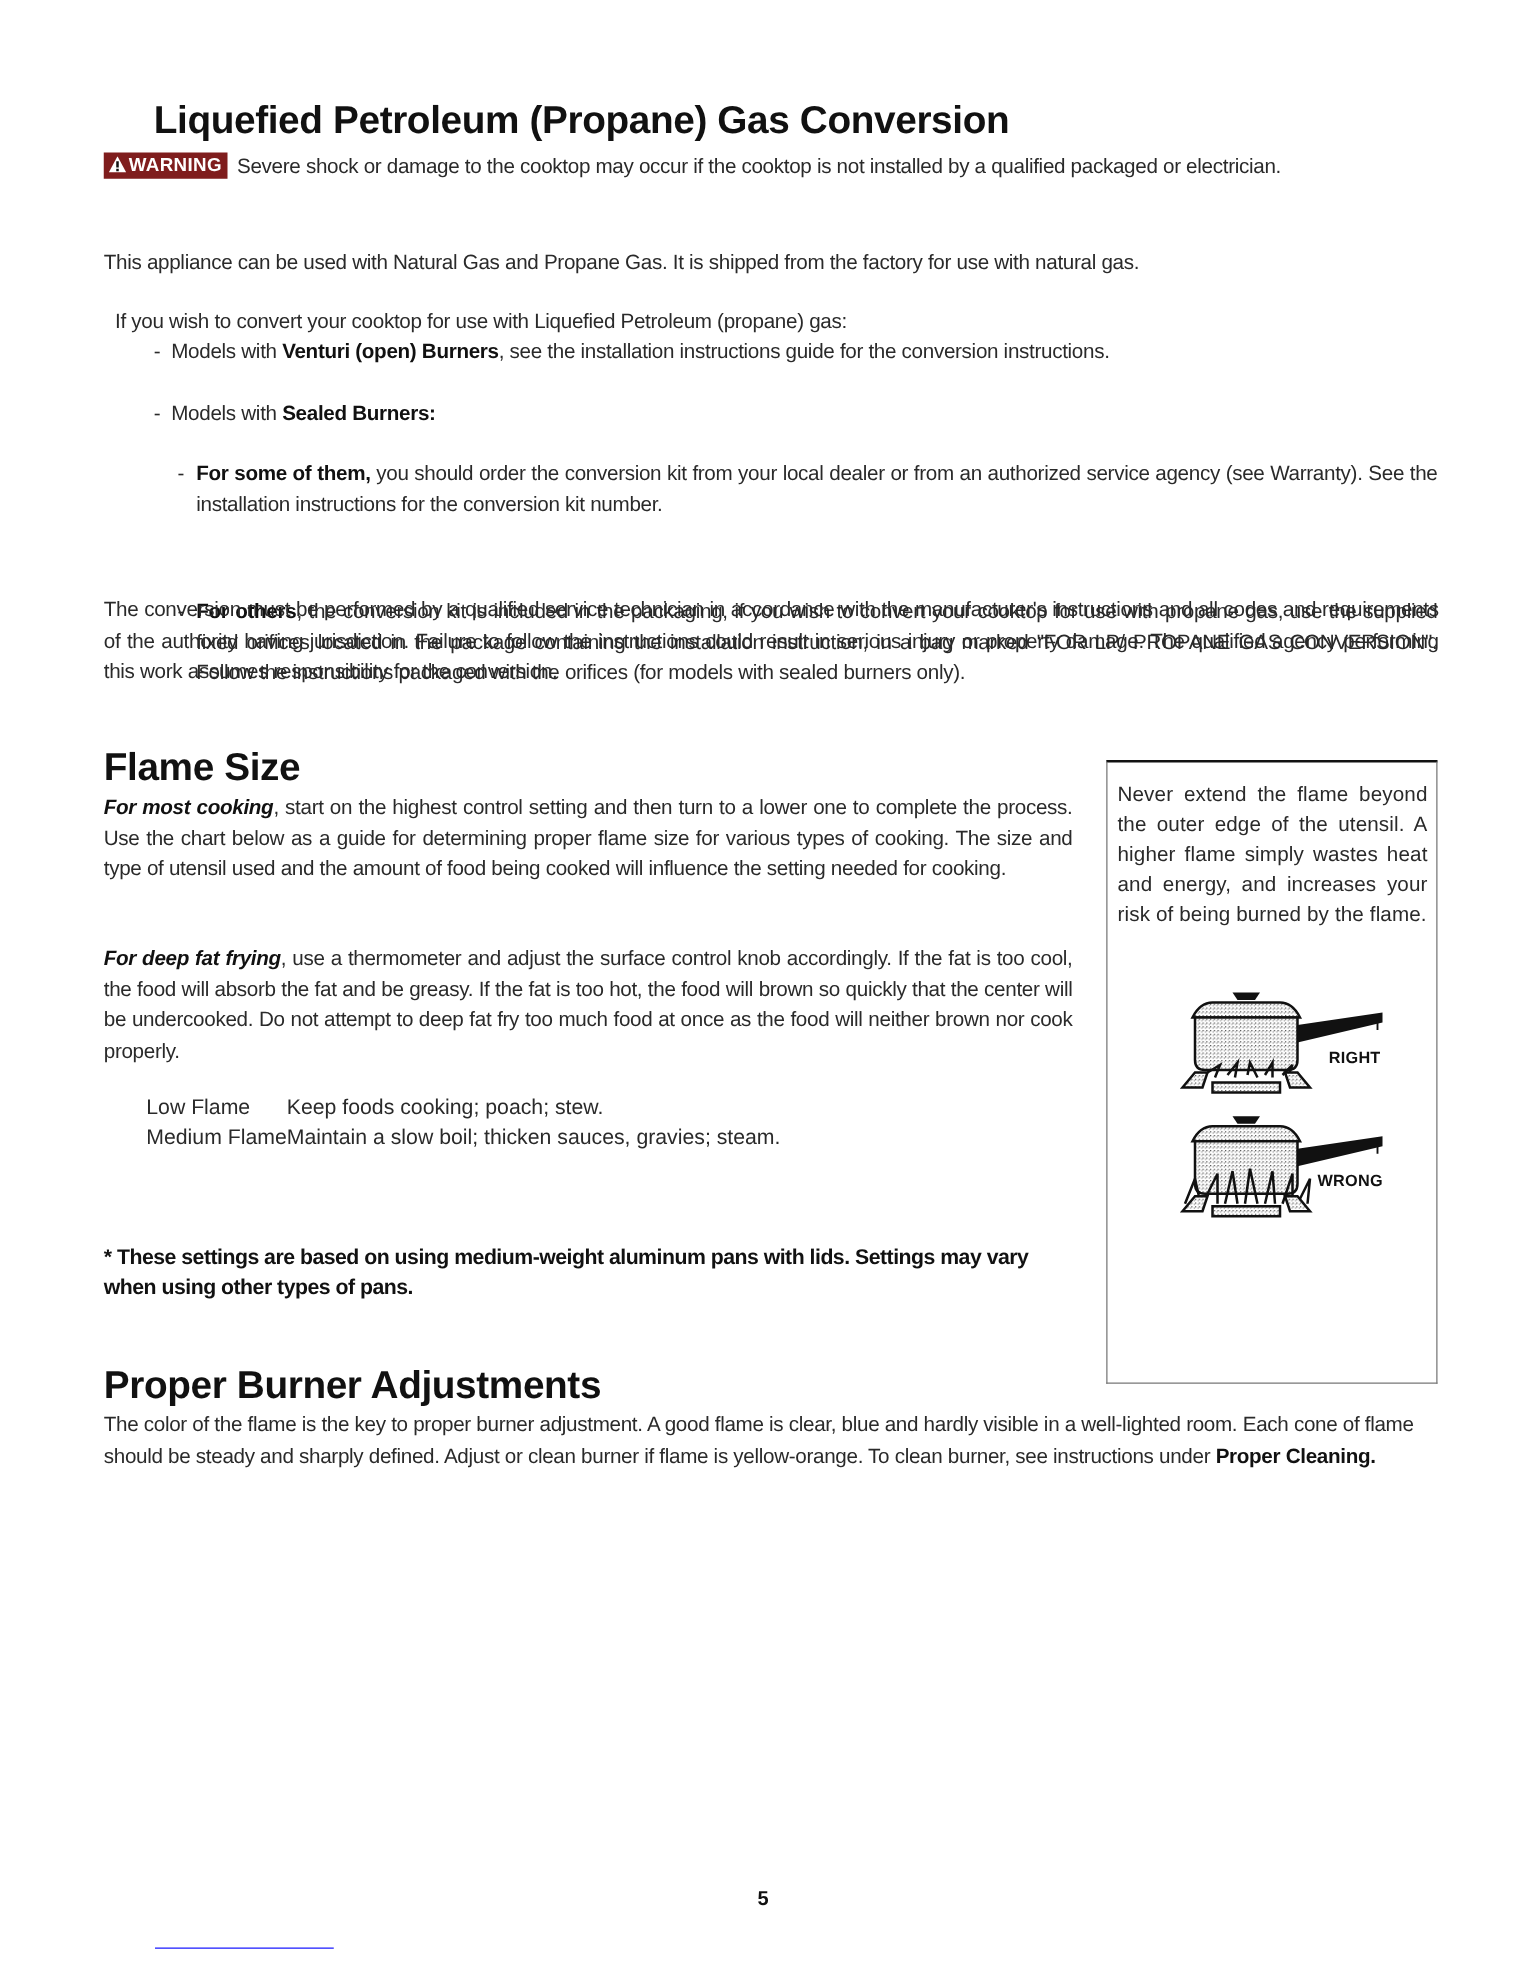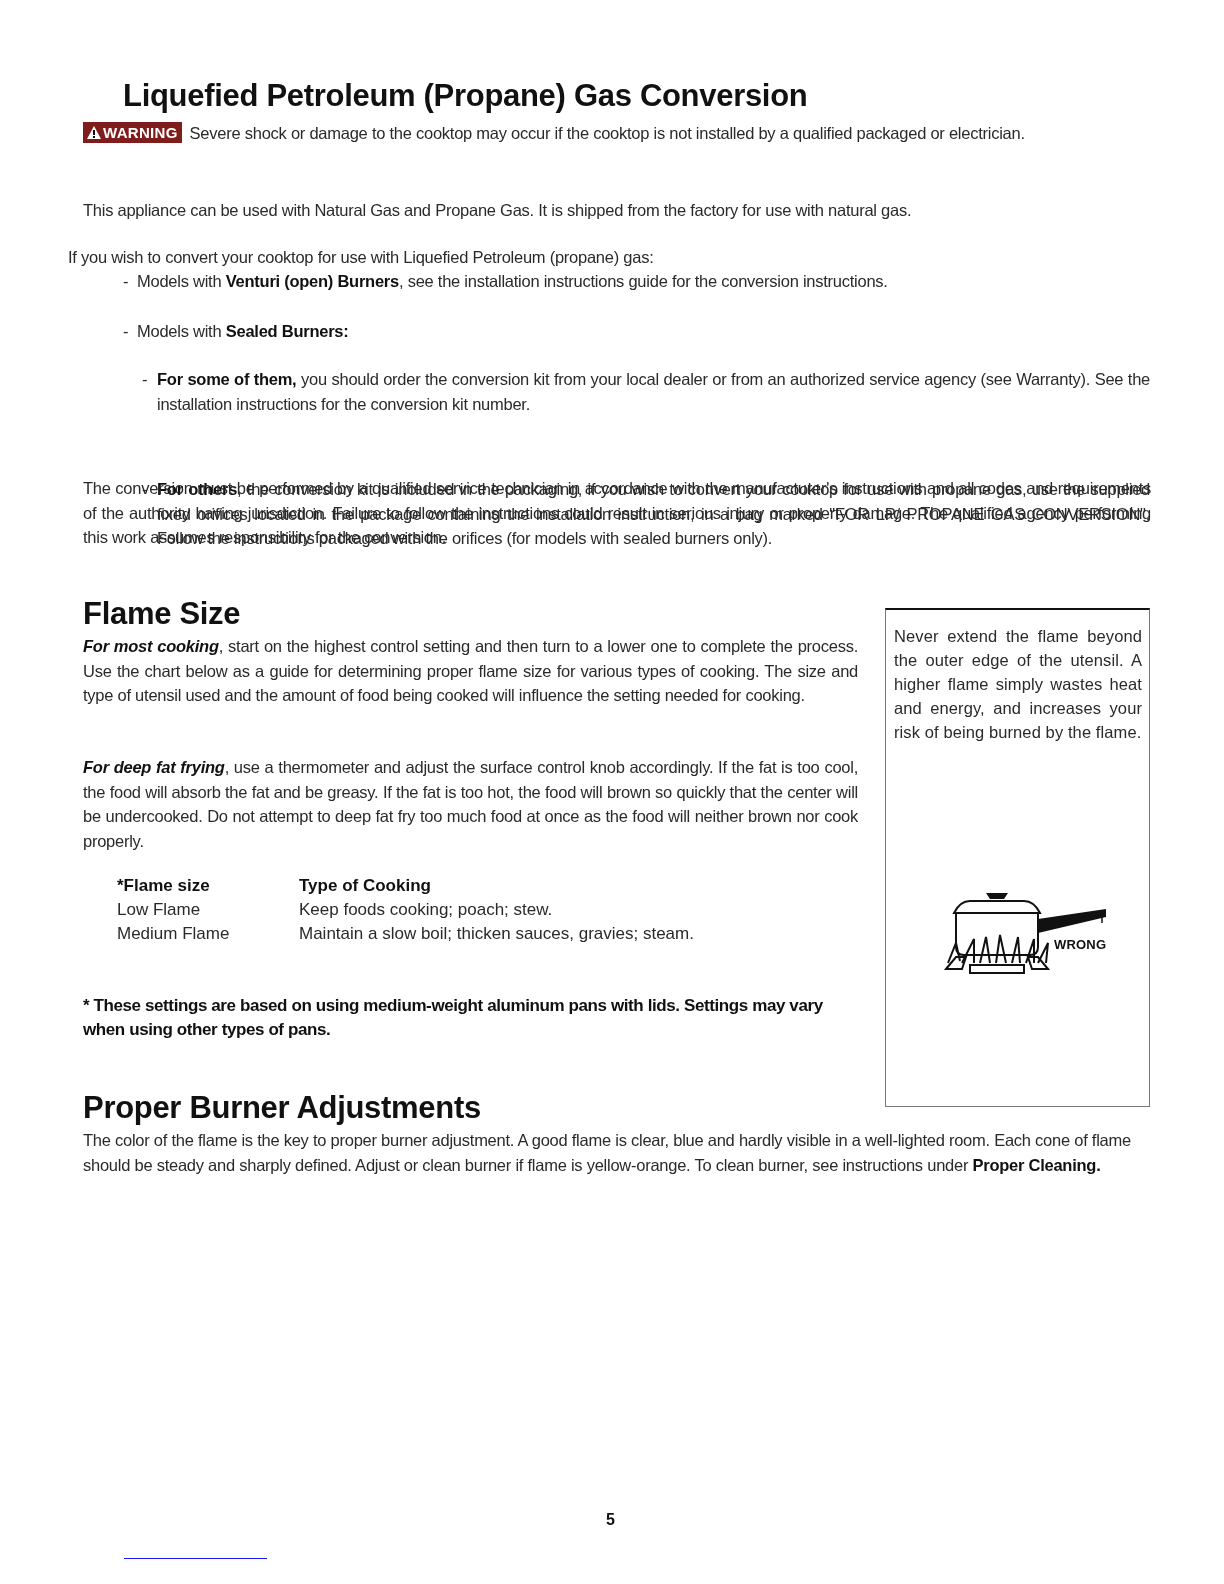--- a/index.html
+++ b/index.html
@@ -52,21 +52,21 @@
 <div class="abs body-text" style="left:83px; top:121px; width:1068px;">
   <span class="warn-badge"><span class="tri"><svg width="14" height="13" viewBox="0 0 14 13" style="vertical-align:-1px">
           <polygon points="7,0 14,13 0,13" fill="#fff"></polygon>
           <rect x="6" y="4" width="2" height="5" fill="#111"></rect>
           <rect x="6" y="10" width="2" height="2" fill="#111"></rect>
         </svg></span><span>WARNING</span></span><span>Severe shock or damage to the cooktop may occur if the cooktop is not installed by a qualified packaged or electrician.</span>
 </div>
 
 <p class="abs body-text" style="left:83px; top:198px; width:1068px;">This appliance can be used with Natural Gas and Propane Gas. It is shipped from the factory for use with natural gas.</p>
 
-<p class="abs body-text" style="left:68px; top:245px; width:1068px;">If you wish to convert your cooktop for use with Liquefied Petroleum (propane) gas:</p>
+<p class="abs body-text" style="left:92px; top:245px; width:1068px;">If you wish to convert your cooktop for use with Liquefied Petroleum (propane) gas:</p>
 
 <div class="abs body-text bullet" style="left:137px; top:269px; width:1010px;">
   <span class="dash">-</span><span>Models with </span><b>Venturi (open) Burners</b><span>, see the installation instructions guide for the conversion instructions.</span>
 </div>
 
 <div class="abs body-text bullet" style="left:137px; top:294px; width:1010px;">
   <span class="dash">-</span><span>Models with </span><b>Sealed Burners:</b>
 </div>
 
 <div class="abs body-text bullet justify" style="left:157px; top:318px; width:993px;">
@@ -80,40 +80,63 @@
 <p class="abs body-text justify" style="left:83px; top:476px; width:1068px;">The conversion must be performed by a qualified service technician in accordance with the manufacturer's instructions and all codes and requirements of the authority having jurisdiction. Failure to follow the instructions could result in serious injury or property damage. The qualified agency performing this work assumes responsibility for the conversion.</p>
 
 <h2 class="abs" style="left:83px; top:596px;">Flame Size</h2>
 
 <p class="abs body-text justify" style="left:83px; top:634px; width:775px;"><b><i>For most cooking</i></b><span>, start on the highest control setting and then turn to a lower one to complete the process. Use the chart below as a guide for determining proper flame size for various types of cooking. The size and type of utensil used and the amount of food being cooked will influence the setting needed for cooking.</span></p>
 
 <p class="abs body-text justify" style="left:83px; top:755px; width:775px;"><b><i>For deep fat frying</i></b><span>, use a thermometer and adjust the surface control knob accordingly. If the fat is too cool, the food will absorb the fat and be greasy. If the fat is too hot, the food will brown so quickly that the center will be undercooked. Do not attempt to deep fat fry too much food at once as the food will neither brown nor cook properly.</span></p>
 
 <table class="abs flame-table" style="left:117px; top:874px;">
   <tbody>
-      <tr>
-    <th style="width:182px;">*Flame size</th>
-    <th>Type of Cooking</th>
-  </tr>
   <tr>
     <td>Low Flame</td>
     <td>Keep foods cooking; poach; stew.</td>
   </tr>
   <tr>
     <td>Medium Flame</td>
     <td>Maintain a slow boil; thicken sauces, gravies; steam.</td>
   </tr>
 </tbody>
   </table>
 
 <p class="abs" style="left:83px; top:994px; width:780px; margin:0; font-size:17px; line-height:24px; font-weight:bold; color:#111; letter-spacing:-0.4px;">* These settings are based on using medium-weight aluminum pans with lids. Settings may vary when using other types of pans.</p>
 
 <div class="abs note-box" style="left:885px; top:608px; width:265px; height:499px;">
   <div class="abs note-text" style="left:8px; top:14px; width:248px;">Never extend the flame beyond the outer edge of the utensil. A higher flame simply wastes heat and energy, and increases your risk of being burned by the flame.</div>
 
+  <div class="abs" style="left:40px; top:178px; width:220px; height:92px;">
+    <svg width="190" height="90" viewBox="0 0 190 90">
+      <defs>
+        <pattern id="dots" width="3" height="3" patternUnits="userSpaceOnUse">
+          <rect width="3" height="3" fill="#fff"></rect>
+          <rect x="0" y="0" width="1" height="1" fill="#555"></rect>
+          <rect x="2" y="1" width="1" height="1" fill="#999"></rect>
+        </pattern>
+      </defs>
+
+      <path d="M60 6 L82 6 L78 12 L64 12 Z" fill="#111"></path>
+
+      <path d="M28 26 Q34 14 44 14 L98 14 Q108 14 114 26 Z" fill="url(#dots)" stroke="#111" stroke-width="2"></path>
+
+      <path d="M30 26 L112 26 L112 60 Q112 68 104 68 L38 68 Q30 68 30 60 Z" fill="url(#dots)" stroke="#111" stroke-width="2"></path>
+
+      <path d="M112 32 L180 22 L180 30 L112 46 Z" fill="#111"></path>
+      <line x1="176" y1="28" x2="176" y2="36" stroke="#111" stroke-width="1.5"></line>
+
+      <path d="M40 70 L50 64 L46 74 M56 72 L64 62 L62 74 M72 72 L74 62 L80 74 M86 72 L92 62 L92 74 M100 72 L108 64 L104 74" stroke="#111" stroke-width="2" fill="none"></path>
+
+      <path d="M20 82 L30 70 L40 70 L36 82 Z" fill="url(#dots)" stroke="#111" stroke-width="2"></path>
+      <path d="M122 82 L112 70 L102 70 L106 82 Z" fill="url(#dots)" stroke="#111" stroke-width="2"></path>
+      <rect x="44" y="78" width="54" height="8" fill="url(#dots)" stroke="#111" stroke-width="2"></rect>
+    </svg>
+    <span class="abs pan-label" style="left:137px; top:50px;">RIGHT</span>
+  </div>
 
   <div class="abs" style="left:40px; top:277px; width:220px; height:92px;">
     <svg width="190" height="90" viewBox="0 0 190 90">
       <path d="M60 6 L82 6 L78 12 L64 12 Z" fill="#111"></path>
       <path d="M28 26 Q34 14 44 14 L98 14 Q108 14 114 26 Z" fill="url(#dots)" stroke="#111" stroke-width="2"></path>
       <path d="M30 26 L112 26 L112 60 Q112 68 104 68 L38 68 Q30 68 30 60 Z" fill="url(#dots)" stroke="#111" stroke-width="2"></path>
       <path d="M112 32 L180 22 L180 30 L112 46 Z" fill="#111"></path>
       <line x1="176" y1="28" x2="176" y2="36" stroke="#111" stroke-width="1.5"></line>
 
       <path d="M22 76 L30 56 L34 74 M36 76 L48 52 L48 76 M54 76 L60 50 L64 76 M70 76 L74 48 L80 76 M86 76 L92 50 L94 76 M100 76 L108 52 L108 76 M112 76 L122 56 L120 76" stroke="#111" stroke-width="2" fill="none"></path>

